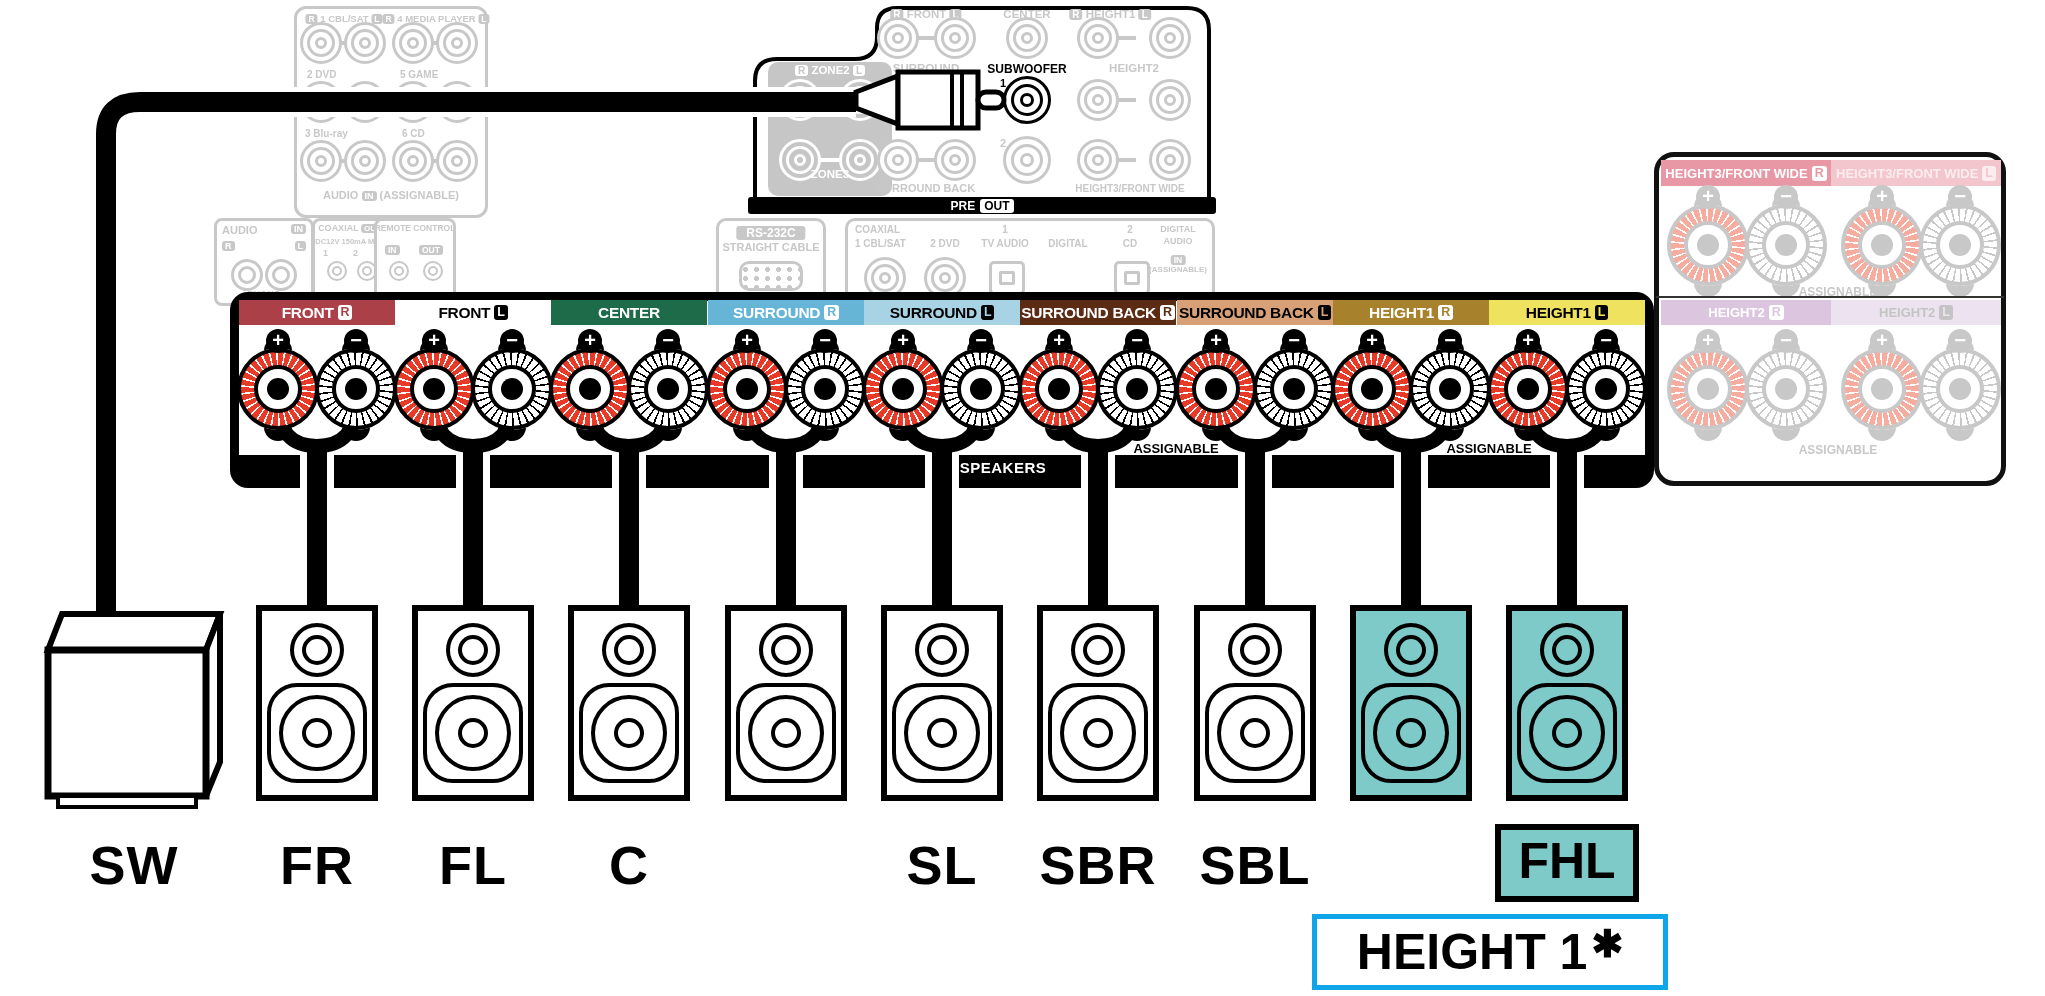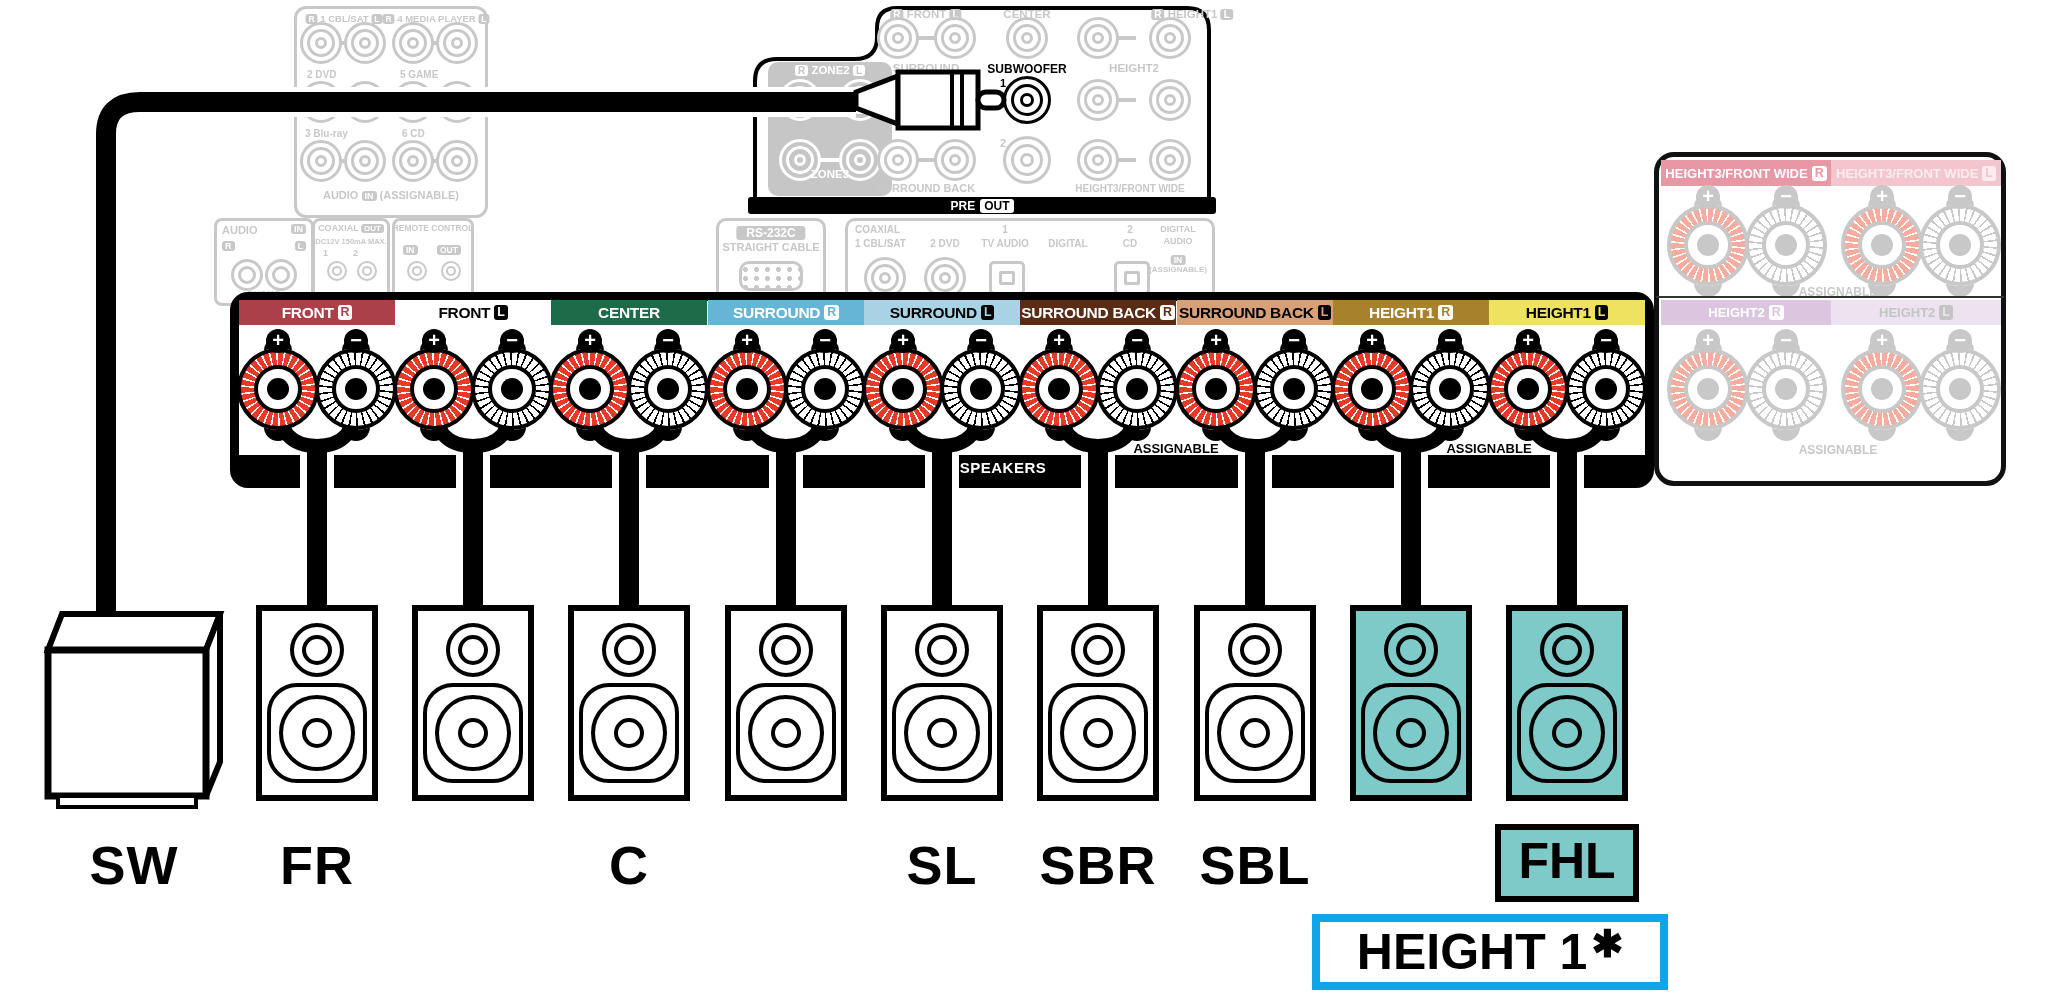--- a/index.html
+++ b/index.html
@@ -104,21 +104,21 @@
     <div class="lbl ctr" style="left:47px;top:68px;font-size:9px">PHONO</div>
   </div>
   <div class="blk" style="left:312px;top:218px;width:72px;height:82px;border-radius:8px">
     <div class="lbl ctr" style="left:36px;top:2px;font-size:9px"><span>COAXIAL</span> <b class="gbdg" style="font-size:8px">OUT</b></div>
     <div class="lbl ctr" style="left:36px;top:16px;font-size:7.5px">DC12V 150mA MAX.</div>
     <div class="lbl" style="left:8px;top:27px;font-size:9px">1</div>
     <div class="lbl" style="left:38px;top:27px;font-size:9px">2</div>
     <div class="rca sm" style="left:12px;top:40px"></div>
     <div class="rca sm" style="left:42px;top:40px"></div>
   </div>
-  <div class="blk" style="left:392px;top:218px;width:76px;height:82px;border-radius:8px">
+  <div class="blk" style="left:374px;top:218px;width:76px;height:82px;border-radius:8px">
     <div class="lbl ctr" style="left:38px;top:2px;font-size:8.5px">REMOTE CONTROL</div>
     <div class="lbl" style="left:8px;top:18px"><b class="gbdg" style="font-size:8.5px">IN</b></div>
     <div class="lbl" style="left:42px;top:18px"><b class="gbdg" style="font-size:8.5px">OUT</b></div>
     <div class="rca sm" style="left:12px;top:40px"></div>
     <div class="rca sm" style="left:46px;top:40px"></div>
   </div>
 
   <div class="blk" style="left:716px;top:218px;width:104px;height:82px;border-radius:10px">
     <div class="lbl ctr" style="left:52px;top:2px"><b class="gbdg" style="font-size:12px;padding:0 10px">RS-232C</b></div>
     <div class="lbl ctr" style="left:52px;top:20px;font-size:11px">STRAIGHT CABLE</div>
@@ -195,21 +195,21 @@
   <div class="wlbl ctr" style="left:830px;top:64px;font-size:11.5px"><b class="wbdg" style="font-size:10px">R</b> <span>ZONE2</span> <b class="wbdg" style="font-size:10px">L</b></div>
   <div class="rca w" style="left:779px;top:79px"></div>
   <div class="rca w" style="left:839px;top:79px"></div>
   <div class="lnk w" style="left:818px;top:98px;width:24px"></div>
   <div class="rca w" style="left:779px;top:139px"></div>
   <div class="rca w" style="left:839px;top:139px"></div>
   <div class="lnk w" style="left:818px;top:158px;width:24px"></div>
   <div class="wlbl ctr" style="left:830px;top:168px;font-size:11.5px">ZONE3</div>
   <div class="lbl ctr" style="left:926px;top:8px;font-size:11.5px"><b class="gbdg" style="font-size:10px">R</b> <span>FRONT</span> <b class="gbdg" style="font-size:10px">L</b></div>
   <div class="lbl ctr" style="left:1027px;top:8px;font-size:11.5px">CENTER</div>
-  <div class="lbl ctr" style="left:1192px;top:8px;font-size:11.5px"><b class="gbdg" style="font-size:10px">R</b> <span>HEIGHT1</span> <b class="gbdg" style="font-size:10px">L</b></div>
+  <div class="lbl ctr" style="left:1110px;top:8px;font-size:11.5px"><b class="gbdg" style="font-size:10px">R</b> <span>HEIGHT1</span> <b class="gbdg" style="font-size:10px">L</b></div>
   <div class="rca" style="left:877px;top:17px"></div>
   <div class="rca" style="left:934px;top:17px"></div>
   <div class="lnk" style="left:917px;top:36px;width:19px"></div>
   <div class="rca" style="left:1006px;top:17px"></div>
   <div class="rca" style="left:1077px;top:17px"></div>
   <div class="rca" style="left:1149px;top:17px"></div>
   <div class="lnk" style="left:1117px;top:36px;width:19px"></div>
   <div class="lbl ctr" style="left:926px;top:62px;font-size:11.5px">SURROUND</div>
   <div class="klbl ctr" style="left:1027px;top:62px;font-size:12px">SUBWOOFER</div>
   <div class="klbl" style="left:1000px;top:77px;font-size:11px">1</div>
@@ -411,23 +411,24 @@
       <b class="tw"></b>
       <b class="wf"></b>
     </div>
   <div class="spk hl" style="left:1506px">
       <b class="tw"></b>
       <b class="wf"></b>
     </div>
 
   <div class="slab" style="left:34px">SW</div>
   <div class="slab" style="left:217px">FR</div>
+  <div class="slab" style="left:373px">FL</div>
   <div class="slab" style="left:529px">C</div>
   <div class="slab" style="left:842px">SL</div>
   <div class="slab" style="left:998px">SBR</div>
   <div class="slab" style="left:1155px">SBL</div>
   <div class="sbox" style="left:1495px">FHL</div>
-  <div class="abs" style="left:1312px;top:914px;width:356px;height:76px;border:8px solid #0ea5e9;box-sizing:border-box;background:#fff;display:flex;align-items:center;justify-content:center;font-weight:bold;font-size:50px;color:#000">
+  <div class="abs" style="left:1312px;top:914px;width:356px;height:76px;border:5px solid #0ea5e9;box-sizing:border-box;background:#fff;display:flex;align-items:center;justify-content:center;font-weight:bold;font-size:50px;color:#000">
     <span>HEIGHT 1</span>
       <span style="font-size:38px;position:relative;top:-8px;margin-left:4px">✱</span>
   </div>
 
 </div>
 
 </body></html>

